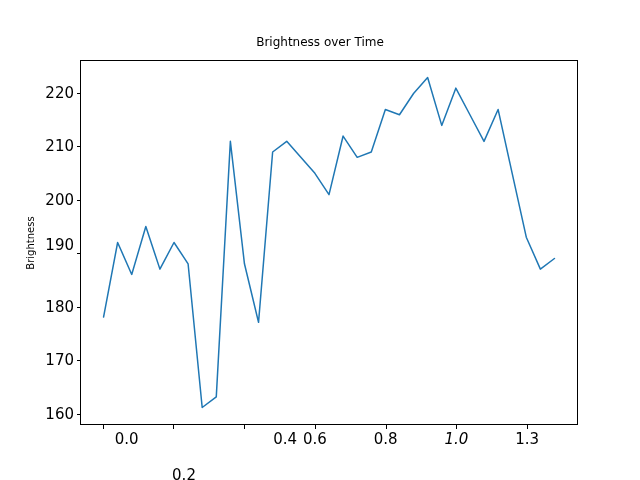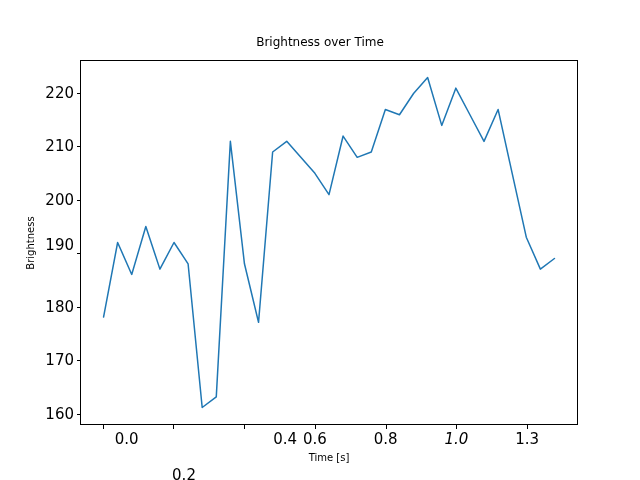--- a/index.html
+++ b/index.html
@@ -134,15 +134,14 @@
       <div class="tick-label xtick-label" style="left: 314.852px; top: 432px;">0.6</div>
       <div class="tick-mark xtick-mark" style="left: 385.591px; top: 425px;"></div>
       <div class="tick-label xtick-label" style="left: 385.591px; top: 432px;">0.8</div>
       <div class="tick-mark xtick-mark" style="left: 456.33px; top: 425px;"></div>
       <div class="tick-label xtick-label" style="left: 456.33px; top: 432px; font-style: italic;">1.0</div>
       <div class="tick-mark xtick-mark" style="left: 527.068px; top: 425px;"></div>
       <div class="tick-label xtick-label" style="left: 527.068px; top: 432px;">1.3</div>
     </div>
 
   <div id="ylabel" style="left: 26px; top: 242.5px; transform: rotate(-90deg) translate(-50%, 0px);">Brightness</div>
-  <div id="xlabel" style="left: 80px; width: 498px; top: 453px;">Time [s]</div>
 
 </div>
 
 </body></html>

